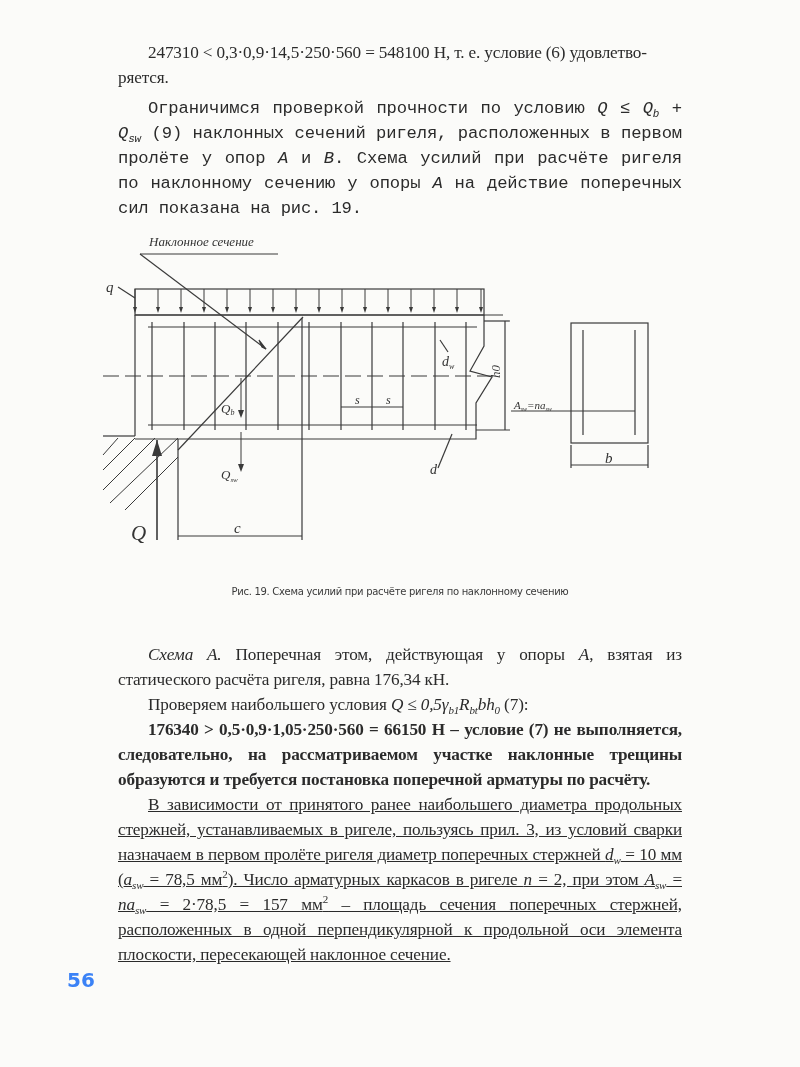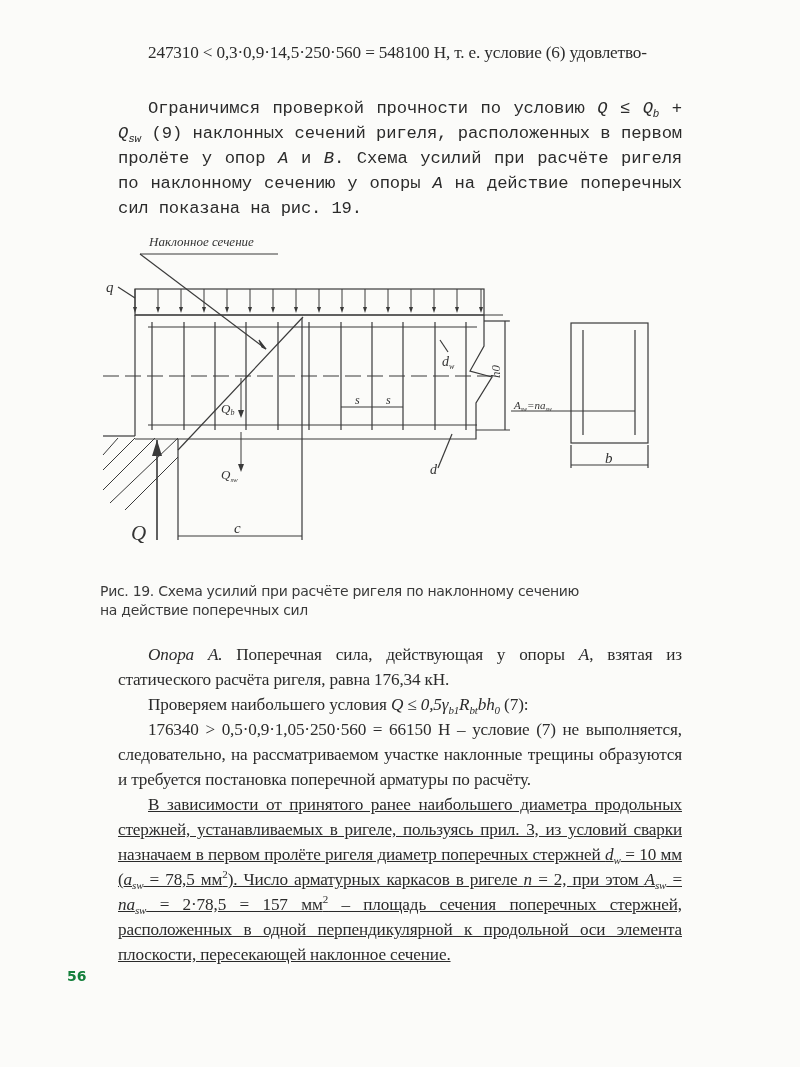--- a/index.html
+++ b/index.html
@@ -10,38 +10,39 @@
   .page { position: absolute; left: 0; top: 0; width: 800px; height: 1067px; }
   .para {
     position: absolute; left: 118px; width: 564px;
     font-size: 17.2px; line-height: 25px; text-align: justify; text-align-last: left;
     letter-spacing: -0.15px;
   }
   .indent { text-indent: 30px; }
   .m { font-style: italic; }
   sub, sup { font-size: 11px; line-height: 0; }
   .caption {
-    position: absolute; left: 100px; width: 600px; top: 582px; 
-    font-family: "DejaVu Sans", "Liberation Sans", sans-serif; font-size: 14px; line-height: 19px;
+    position: absolute; left: 100px; width: 600px; top: 582px; text-align: center;
+    font-family: "DejaVu Sans", "Liberation Sans", sans-serif; font-size: 10px; line-height: 19px;
     color: #3a3a3a; letter-spacing: -0.3px;
   }
   .pagenum {
     position: absolute; left: 67px; top: 968px;
-    font-family: "DejaVu Sans", sans-serif; font-size: 14px; color: #15803d; font-weight: bold;
+    font-family: "DejaVu Sans", sans-serif; font-size: 20px; color: #3b82f6; font-weight: bold;
   }
   svg.figure { position: absolute; left: 0; top: 0; }
   svg text { font-family: "Liberation Serif", serif; font-style: italic; fill: #333; }
 </style>
 </head>
 <body>
 
 <div class="page">
 
   <div class="para" style="top:40px;">
     <div class="indent">247310 &lt; 0,3·0,9·14,5·250·560 = 548100 Н, т. е. условие (6) удовлетво-</div>
+    <div>ряется.</div>
   </div>
 
   <div class="para indent" style="top:96px;font-family:Liberation Mono, monospace;">
     <span>Ограничимся проверкой прочности по условию </span><span class="m"><span>Q ≤ Q</span><sub>b</sub><span> + Q</span><sub>sw</sub></span><span> (9) наклонных сечений ригеля, расположенных в первом пролёте у опор </span><span class="m">A</span><span> и </span><span class="m">B</span><span>. Схема усилий при расчёте ригеля по наклонному сечению у опоры </span><span class="m">A</span><span> на действие поперечных сил показана на рис. 19.</span>
   </div>
 
   <svg class="figure" width="800" height="580" viewBox="0 0 800 580">
     <g stroke="#3a3a3a" stroke-width="1.2" fill="none">
 
       <line x1="140" y1="254" x2="278" y2="254"></line>
@@ -165,31 +166,30 @@
     <text x="221" y="479" font-size="13"><tspan>Q</tspan><tspan font-size="7" dy="3">sw</tspan></text>
     <text x="430" y="474" font-size="14">d</text>
     <text x="131" y="540" font-size="21">Q</text>
     <text x="234" y="533" font-size="15">c</text>
     <text x="514" y="409" font-size="11"><tspan>A</tspan><tspan font-size="6" dy="2">sw</tspan><tspan dy="-2">=na</tspan><tspan font-size="6" dy="2">sw</tspan></text>
     <text x="605" y="463" font-size="15">b</text>
   </svg>
 
   <div class="caption">
     <div>Рис. 19. Схема усилий при расчёте ригеля по наклонному сечению</div>
-    <div>на действие поперечных сил</div>
   </div>
 
   <div class="para indent" style="top:642px;">
-    <span class="m">Опора А.</span><span> Поперечная сила, действующая у опоры </span><span class="m">A</span><span>, взятая из статического расчёта ригеля, равна 176,34 кН.</span>
+    <span class="m">Схема А.</span><span> Поперечная этом, действующая у опоры </span><span class="m">A</span><span>, взятая из статического расчёта ригеля, равна 176,34 кН.</span>
   </div>
 
   <div class="para indent" style="top:692px;">
     <span>Проверяем наибольшего условия </span><span class="m"><span>Q ≤ 0,5γ</span><sub>b1</sub><span>R</span><sub>bt</sub><span>bh</span><sub>0</sub></span><span> (7):</span>
   </div>
 
-  <div class="para indent" style="top:717px;">176340 &gt; 0,5·0,9·1,05·250·560 = 66150 Н – условие (7) не выполняется, следовательно, на рассматриваемом участке наклонные трещины образуются и требуется постановка поперечной арматуры по расчёту.</div>
+  <div class="para indent" style="top:717px;font-weight:bold;">176340 &gt; 0,5·0,9·1,05·250·560 = 66150 Н – условие (7) не выполняется, следовательно, на рассматриваемом участке наклонные трещины образуются и требуется постановка поперечной арматуры по расчёту.</div>
 
   <div class="para indent" style="top:792px;text-decoration:underline;">
     <span>В зависимости от принятого ранее наибольшего диаметра продольных стержней, устанавливаемых в ригеле, пользуясь прил. 3, из условий сварки назначаем в первом пролёте ригеля диаметр поперечных стержней </span><span class="m">d</span><sub class="m">w</sub><span> = 10 мм (</span><span class="m">a</span><sub class="m">sw</sub><span> = 78,5 мм</span><sup>2</sup><span>). Число арматурных каркасов в ригеле </span><span class="m">n</span><span> = 2, при этом </span><span class="m">A</span><sub class="m">sw</sub><span> = </span><span class="m">na</span><sub class="m">sw</sub><span> = 2·78,5 = 157 мм</span><sup>2</sup><span> – площадь сечения поперечных стержней, расположенных в одной перпендикулярной к продольной оси элемента плоскости, пересекающей наклонное сечение.</span>
   </div>
 
   <div class="pagenum">56</div>
 </div>
 
 </body></html>

